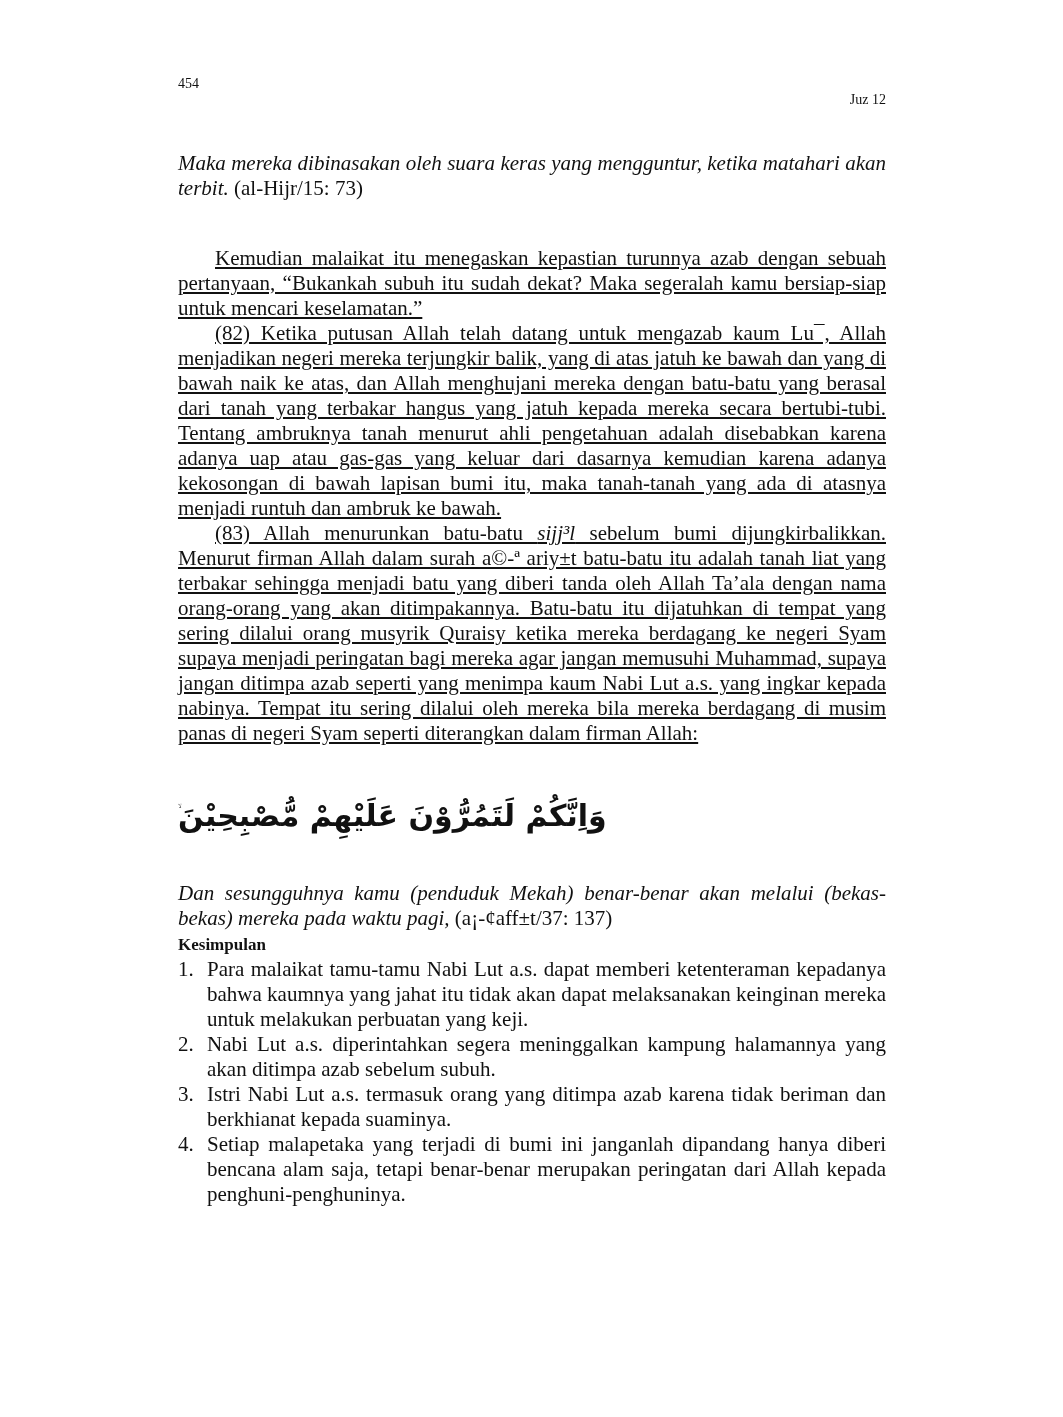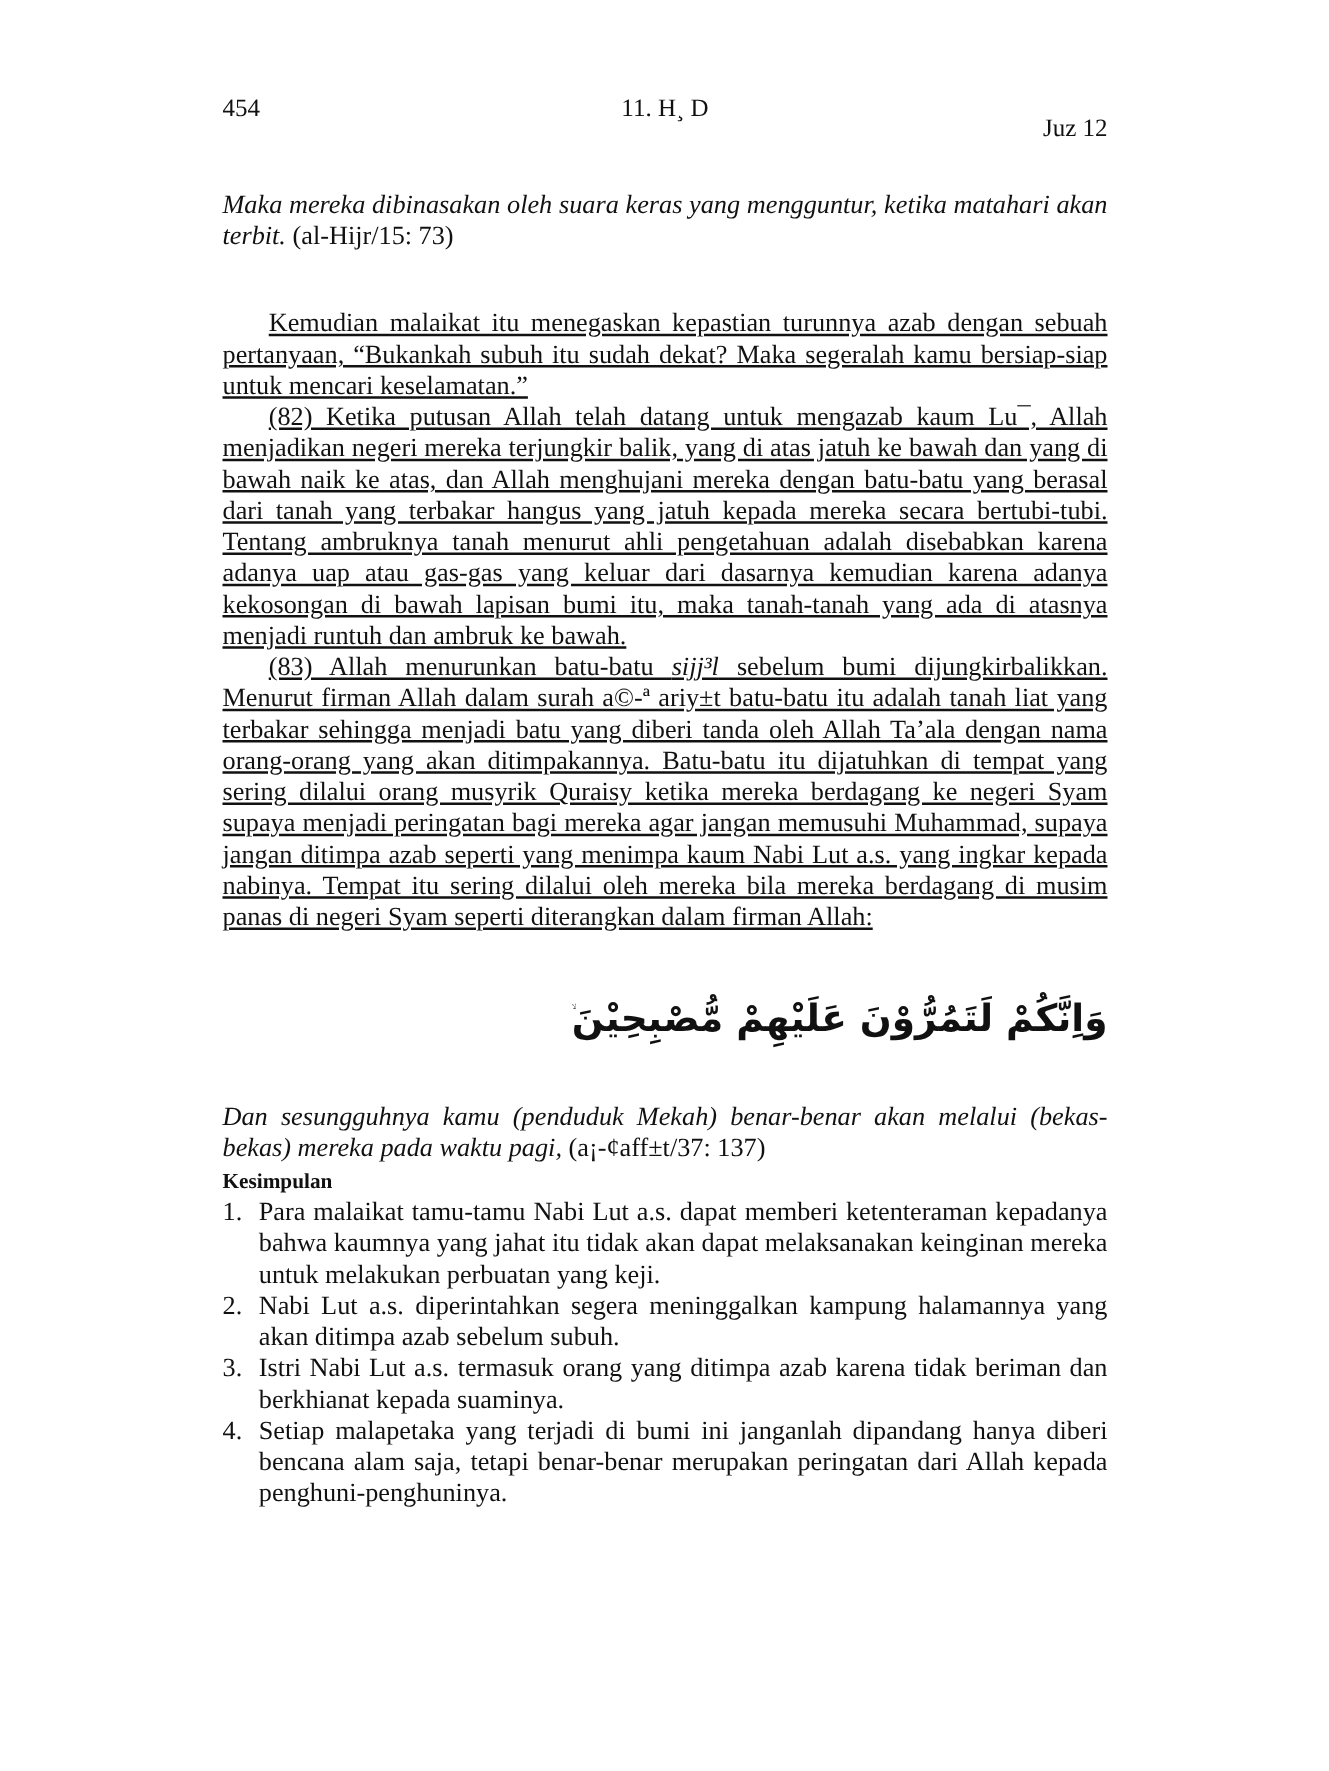--- a/index.html
+++ b/index.html
@@ -20,21 +20,21 @@
       left: 178px;
       top: 0;
       width: 708px;
     }
     .header {
       position: absolute;
       top: 76px;
       left: 0;
       width: 708px;
       height: 26px;
-      font-size: 20px;
+      font-size: 14px;
     }
     .header .left { position: absolute; left: 0; top: 0; }
     .header .center { position: absolute; left: 0; width: 708px; text-align: center; top: 0; }
     .header .right { position: absolute; right: 0; top: 16px; }
 
     .block {
       position: absolute;
       left: 0;
       width: 708px;
       font-size: 21px;
@@ -49,21 +49,21 @@
     .italic { font-style: italic; }
 
     .quote1 { top: 151px; font-family: Liberation Serif, serif; }
     .para-main { top: 246px; text-decoration: underline; }
 
     .arabic {
       position: absolute;
       top: 786px;
       left: 0;
       width: 708px;
-      text-align: right;
+      text-align: left;
       font-family: "DejaVu Sans", sans-serif;
       font-size: 30px;
       line-height: 50px;
       direction: rtl;
       font-weight: bold;
     }
     .arabic .verse-mark {
       font-size: 13px;
       vertical-align: super;
       font-weight: normal;
@@ -94,21 +94,20 @@
       top: 0;
     }
   </style>
 </head>
 <body>
 
 <div class="page">
 
   <div class="header">
     <span class="left">454</span>
-    <span class="center">11. H¸ D</span>
     <span class="right">Juz 12</span>
   </div>
 
   <div class="block quote1">
     <p><span class="italic">Maka mereka dibinasakan oleh suara keras yang mengguntur, ketika matahari akan terbit.</span><span> (al-Hijr/15: 73)</span></p>
   </div>
 
   <div class="block para-main">
     <p class="indent">Kemudian malaikat itu menegaskan kepastian turunnya azab dengan sebuah pertanyaan, “Bukankah subuh itu sudah dekat? Maka segeralah kamu bersiap-siap untuk mencari keselamatan.”</p>
     <p class="indent">(82) Ketika putusan Allah telah datang untuk mengazab kaum Lu¯, Allah menjadikan negeri mereka terjungkir balik, yang di atas jatuh ke bawah dan yang di bawah naik ke atas, dan Allah menghujani mereka dengan batu-batu yang berasal dari tanah yang terbakar hangus yang jatuh kepada mereka secara bertubi-tubi. Tentang ambruknya tanah menurut ahli pengetahuan adalah disebabkan karena adanya uap atau gas-gas yang keluar dari dasarnya kemudian karena adanya kekosongan di bawah lapisan bumi itu, maka tanah-tanah yang ada di atasnya menjadi runtuh dan ambruk ke bawah.</p>

